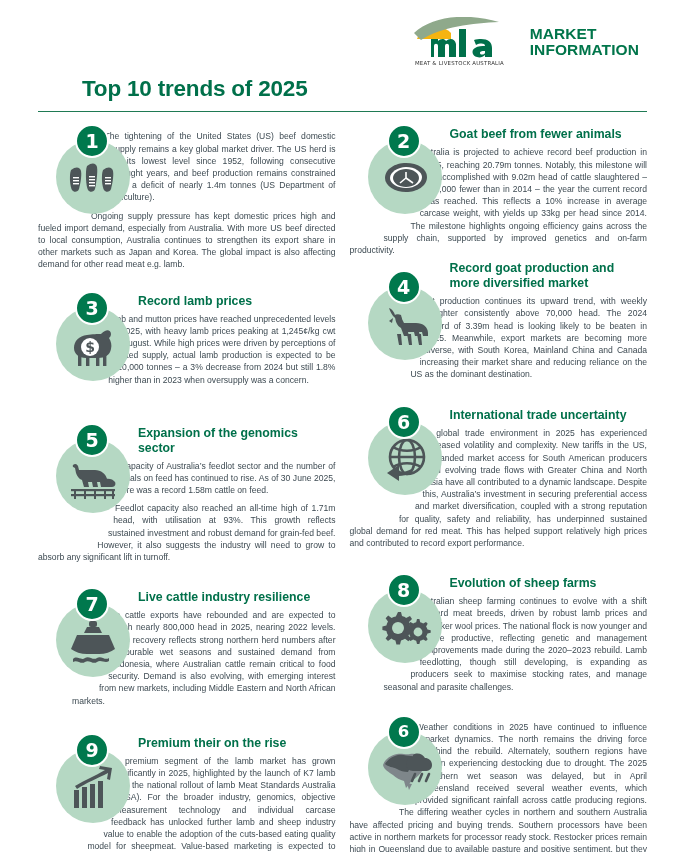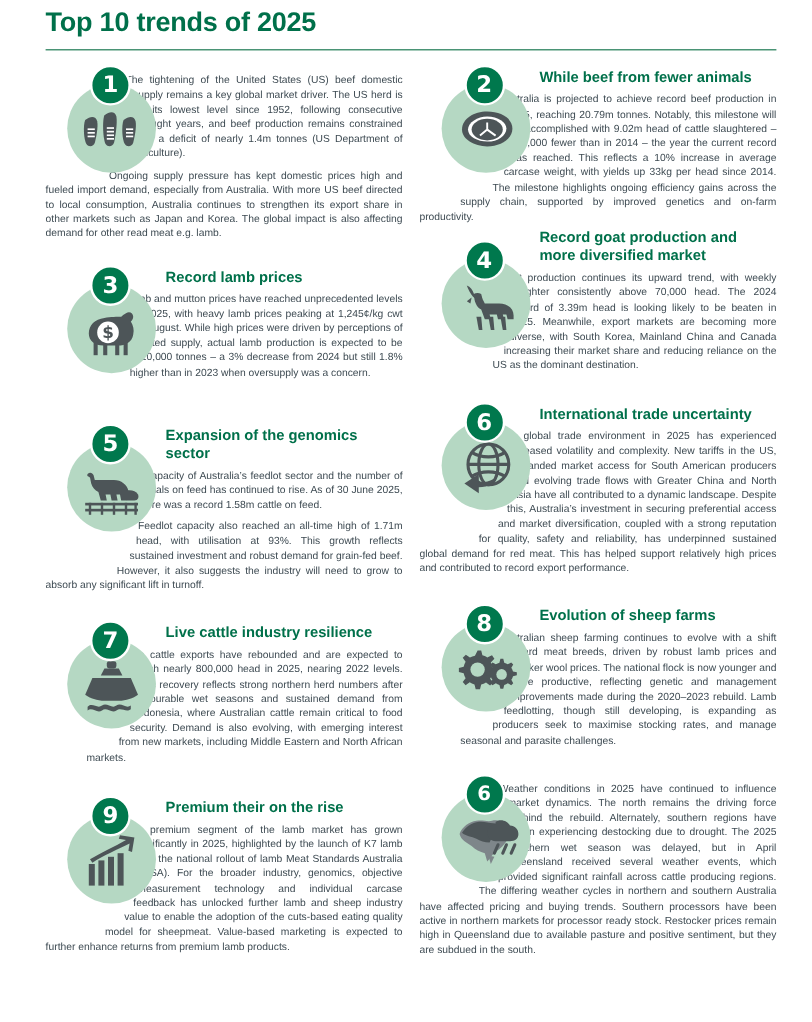--- a/index.html
+++ b/index.html
@@ -50,20 +50,21 @@
   }
 
   
   .title-wrap { padding: 6px 30px 0 38px; }
   .page-title {
     color: #00704a;
     font-size: 22.5px;
     font-weight: bold;
     letter-spacing: -0.2px;
     padding-bottom: 9px;
+    margin-left: 44px;
   }
   .rule {
     height: 1.4px;
     background: #1f7a54;
     width: 100%;
   }
 
   
   .grid {
     display: grid;
@@ -140,20 +141,40 @@
     shape-outside: circle(50% at 30% 46%);
   }
   .wrap-spacer.tall { height: 92px; }
   .clearfix::after { content: ""; display: block; clear: both; }
 </style>
 </head>
 <body>
 
 <div class="page">
 
+  <div class="header">
+    <div class="logo-block">
+      <div class="mla-mark">
+        <svg viewBox="0 0 110 50" xmlns="http://www.w3.org/2000/svg" aria-hidden="true">
+          <path d="M6 22 C10 9, 30 6, 40 16 L40 22 Z" fill="#f5b411"></path>
+          <path d="M3 16 C22 -2, 58 -4, 88 5 C62 6, 30 10, 10 23 Z" fill="#8fa98b"></path>
+          <g fill="#00704a">
+            <path d="M20 22 h7 v2 c2-2 6-3 8 0 c3-3 9-3 10 3 v13 h-7 V29 c0-3-4-3-4 0 v11 h-7 V29 c0-3-4-3-4 0 v11 h-3 z"></path>
+            <rect x="48" y="12" width="7" height="28"></rect>
+            <path d="M70 22 c7 0 11 3 11 9 v9 h-7 v-2 c-2 2-5 3-8 2 c-5-1-6-7-2-9 c3-2 7-2 10-2 c0-3-5-3-9-1 l-2-5 c2-1 5-1 7-1 z m4 12 c-2 0-5 0-5 2 c0 2 4 2 5 0 z"></path>
+          </g>
+          <text x="4" y="48" font-family="DejaVu Sans, sans-serif" font-size="5.4" fill="#333333" letter-spacing="0.2">MEAT &amp; LIVESTOCK AUSTRALIA</text>
+        </svg>
+      </div>
+      <div class="mi-text">
+        <span>MARKET</span>
+        <span>INFORMATION</span>
+      </div>
+    </div>
+  </div>
 
   <div class="title-wrap">
     <div class="page-title">Top 10 trends of 2025</div>
     <div class="rule"></div>
   </div>
 
   <div class="grid">
 
     <div class="col">
 
@@ -286,21 +307,21 @@
           </div>
           <div class="numbadge">9</div>
         </div>
       </div>
 
     </div>
 
     <div class="col">
 
       <div class="item">
-        <div class="item-head">While beef from fewer animals</div>
+        <div class="item-head">Goat beef from fewer animals</div>
         <div class="item-body clearfix">
           <div class="wrap-spacer"></div>
           <p>Australia is projected to achieve record beef production in 2025, reaching 20.79m tonnes. Notably, this milestone will be accomplished with 9.02m head of cattle slaughtered – 300,000 fewer than in 2014 – the year the current record was reached. This reflects a 10% increase in average carcase weight, with yields up 33kg per head since 2014. The milestone highlights ongoing efficiency gains across the supply chain, supported by improved genetics and on-farm productivity.</p>
         </div>
         <div class="badge-stack">
           <div class="circle"></div>
           <div class="icon-art">
             <svg viewBox="0 0 56 56">
                 <g fill="#4d5558">
               <path d="M8 28 c0-9 10-15 21-15 c12 0 21 6 21 14 c0 9-10 15-21 15 c-11 0-21-6-21-14z"></path>

